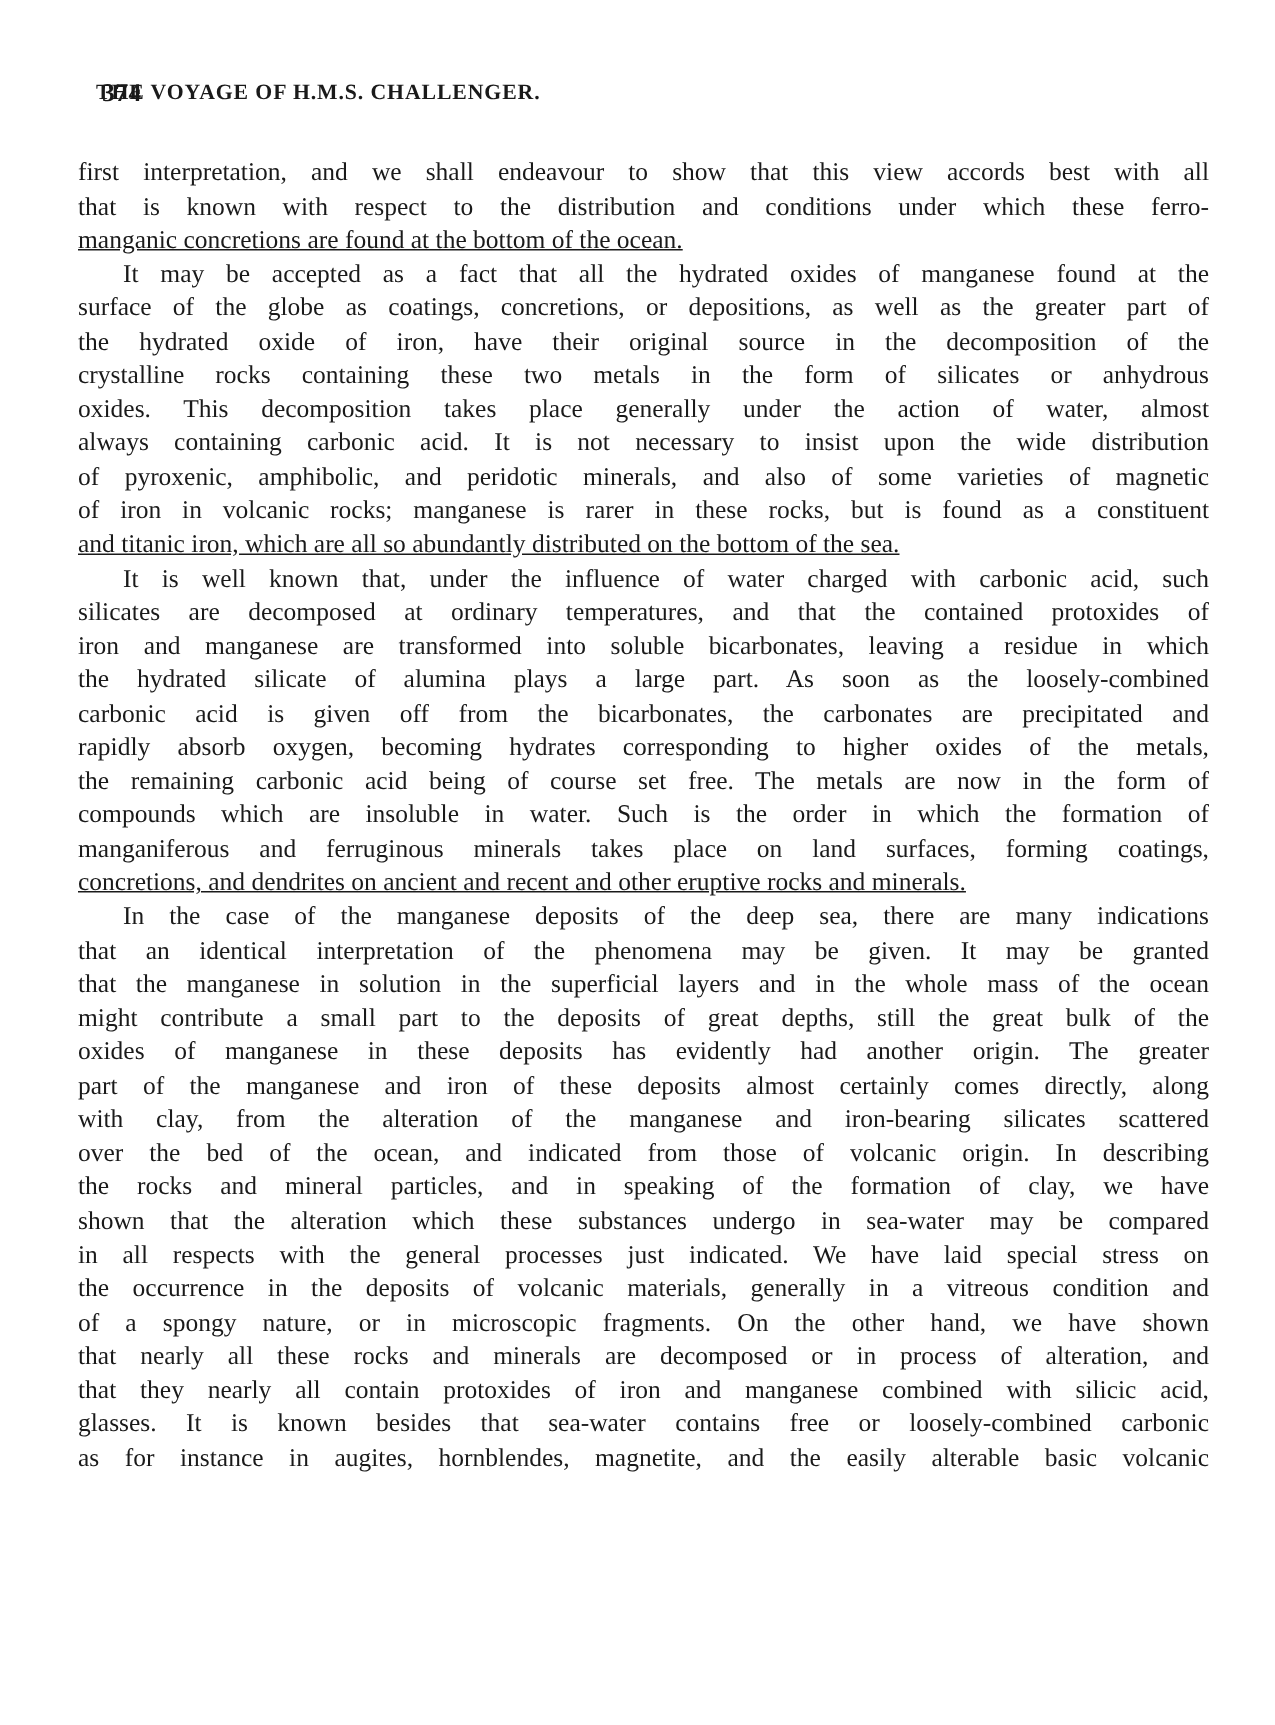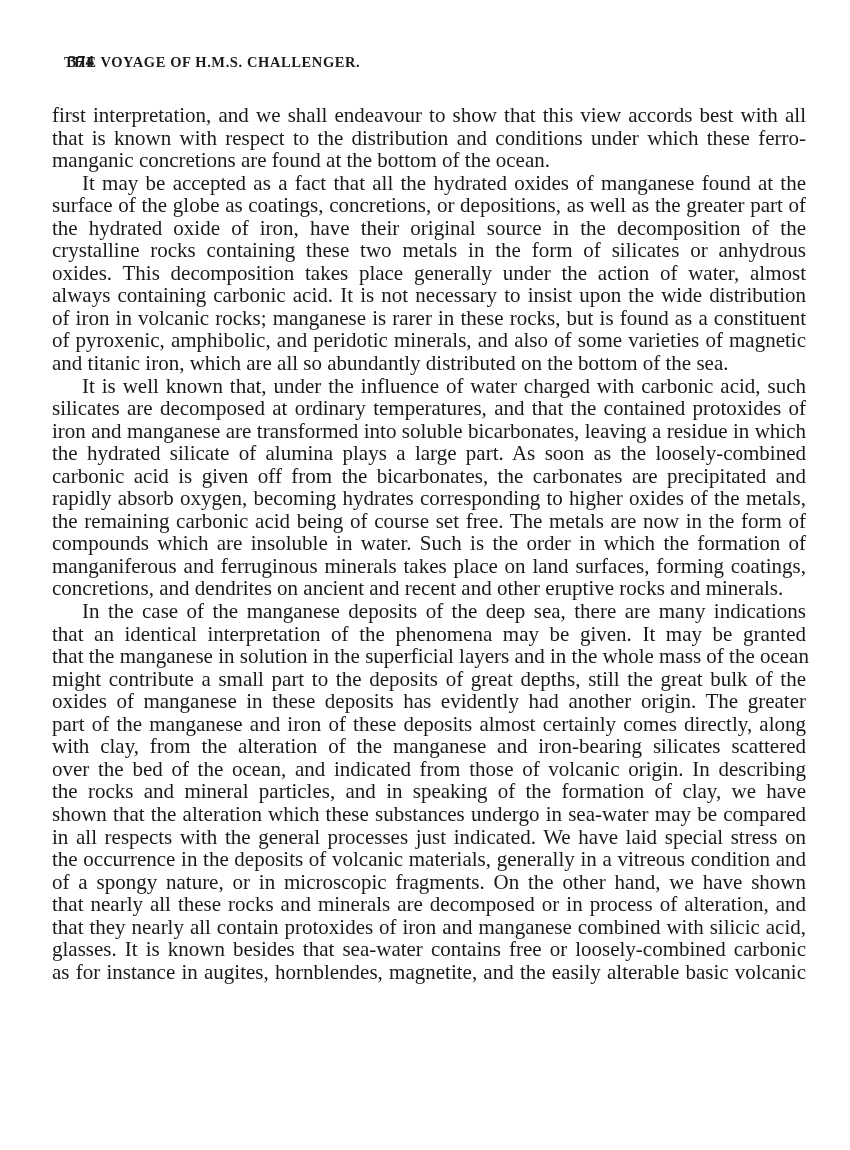--- a/index.html
+++ b/index.html
@@ -3,24 +3,24 @@
 <meta charset="utf-8">
 <style>
   html, body { margin: 0; padding: 0; background: #ffffff; }
   body { width: 850px; height: 1150px; position: relative; overflow: hidden;
          font-family: "Liberation Serif", "DejaVu Serif", serif; color: #1a1a1a; }
   .header { position: absolute; top: 52px; left: 52px; width: 754px; height: 24px; }
   .page-num { position: absolute; left: 16px; top: 0; font-size: 17px; font-weight: bold; letter-spacing: 0.3px; }
   .running-title { position: absolute; left: 0; right: 16px; top: 2px; text-align: left;
                    font-size: 14.5px; font-weight: bold; letter-spacing: 0.6px; padding-left: 12px; }
   .body { position: absolute; top: 104px; left: 52px; width: 754px; }
-  .line { display: block; height: 22.55px; line-height: 22.55px; font-size: 21px;
+  .line { display: block; height: 22.55px; line-height: 22.55px; font-size: 17px;
           text-align: justify; text-align-last: justify; white-space: nowrap; overflow: visible; }
   .line.indent { padding-left: 30px; }
-  .line.last { text-align-last: left; }
+  .line.last { text-align-last: left; text-decoration: underline; }
   .para { margin: 0; }
 </style>
 </head>
 <body>
 
 <div class="header">
   <span class="page-num">374</span>
   <div class="running-title">THE VOYAGE OF H.M.S. CHALLENGER.</div>
 </div>
 
@@ -32,22 +32,22 @@
     <span class="line last">manganic concretions are found at the bottom of the ocean.</span>
   </p>
 
   <p class="para">
     <span class="line indent">It may be accepted as a fact that all the hydrated oxides of manganese found at the</span>
     <span class="line">surface of the globe as coatings, concretions, or depositions, as well as the greater part of</span>
     <span class="line">the hydrated oxide of iron, have their original source in the decomposition of the</span>
     <span class="line">crystalline rocks containing these two metals in the form of silicates or anhydrous</span>
     <span class="line">oxides. This decomposition takes place generally under the action of water, almost</span>
     <span class="line">always containing carbonic acid. It is not necessary to insist upon the wide distribution</span>
+    <span class="line">of pyroxenic, amphibolic, and peridotic minerals, and also of some varieties of magnetic</span>
     <span class="line">of iron in volcanic rocks; manganese is rarer in these rocks, but is found as a constituent</span>
-    <span class="line">of pyroxenic, amphibolic, and peridotic minerals, and also of some varieties of magnetic</span>
     <span class="line last">and titanic iron, which are all so abundantly distributed on the bottom of the sea.</span>
   </p>
 
   <p class="para">
     <span class="line indent">It is well known that, under the influence of water charged with carbonic acid, such</span>
     <span class="line">silicates are decomposed at ordinary temperatures, and that the contained protoxides of</span>
     <span class="line">iron and manganese are transformed into soluble bicarbonates, leaving a residue in which</span>
     <span class="line">the hydrated silicate of alumina plays a large part. As soon as the loosely-combined</span>
     <span class="line">carbonic acid is given off from the bicarbonates, the carbonates are precipitated and</span>
     <span class="line">rapidly absorb oxygen, becoming hydrates corresponding to higher oxides of the metals,</span>

